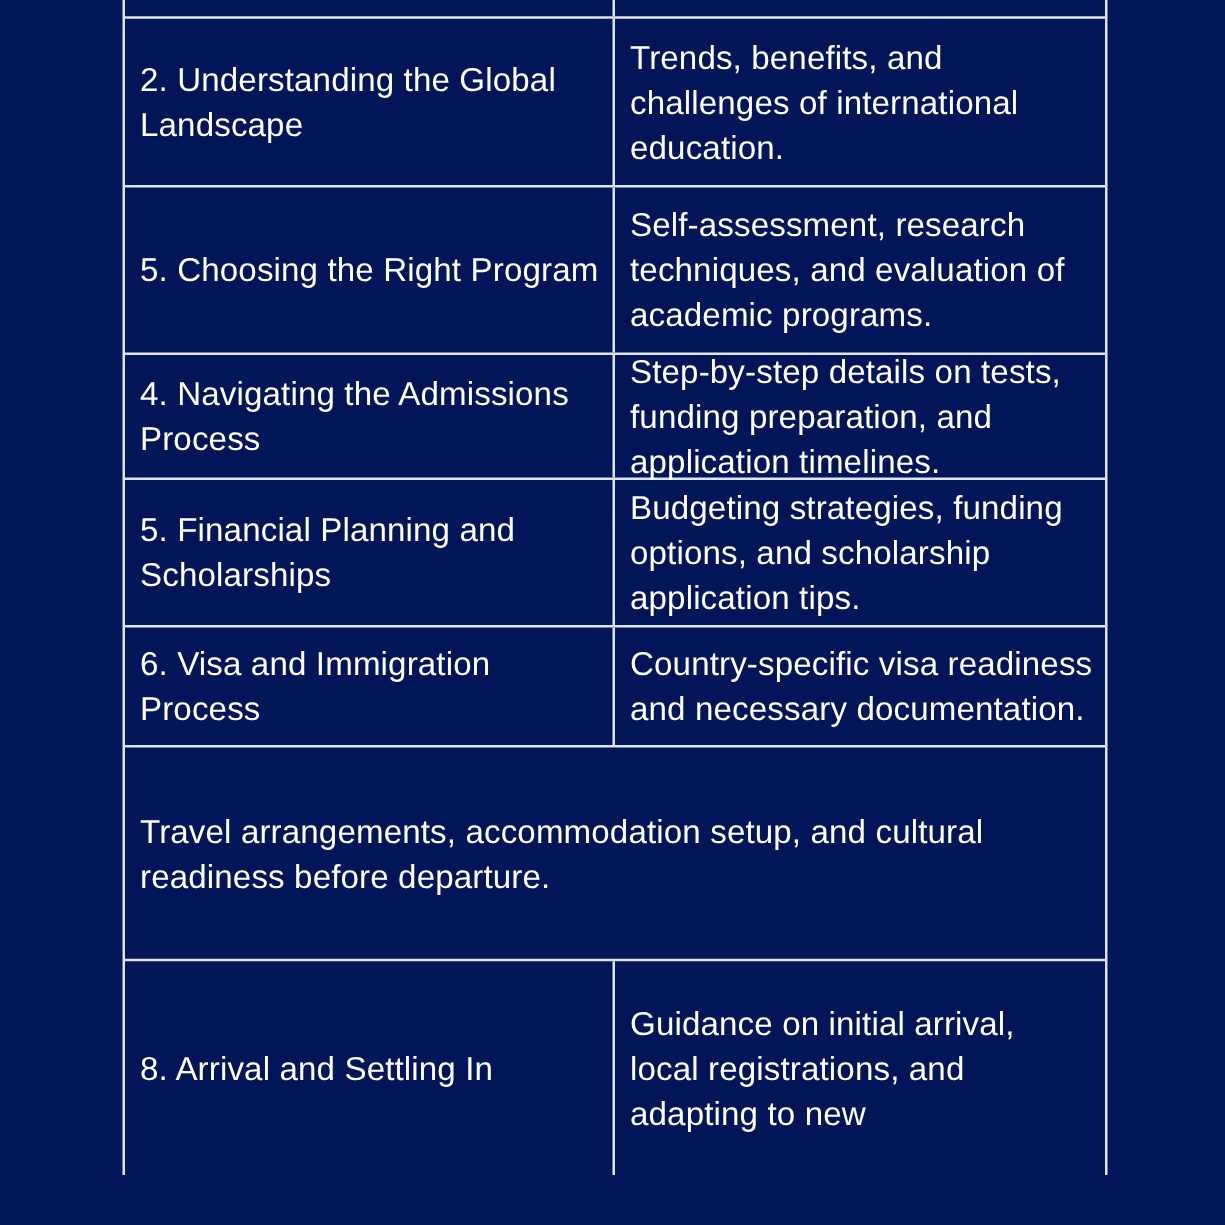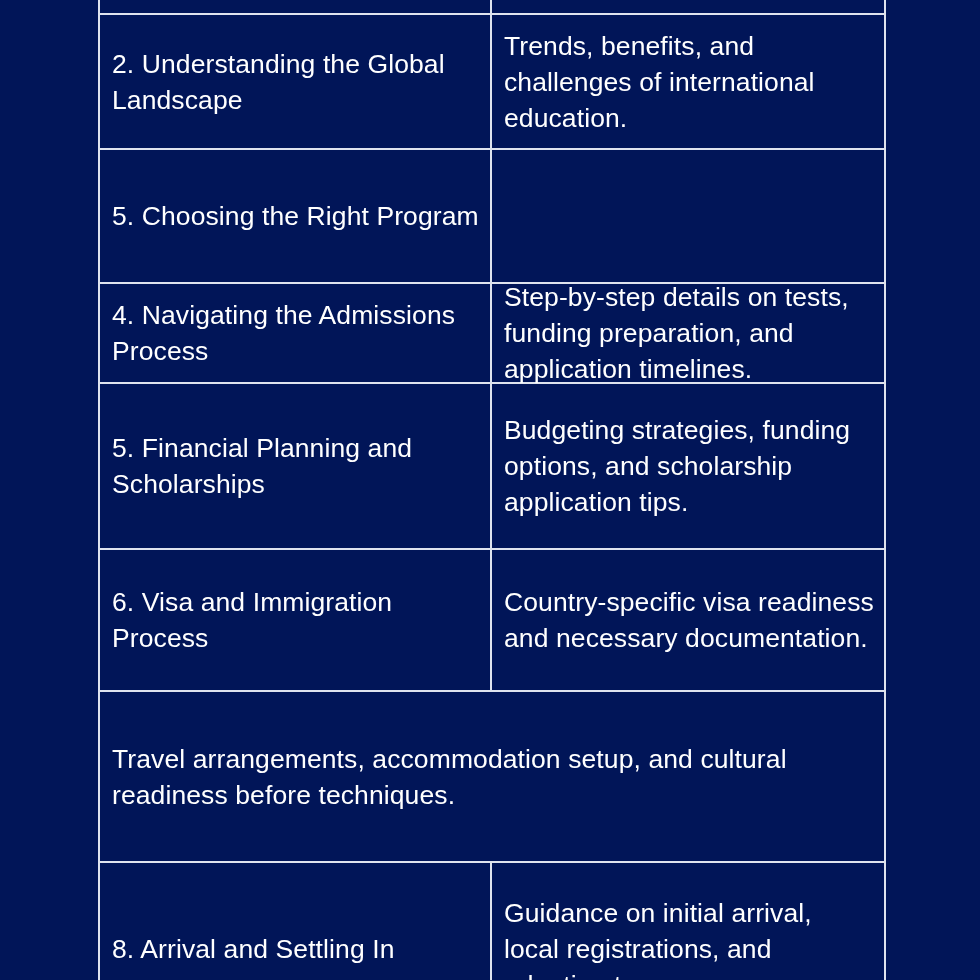--- a/index.html
+++ b/index.html
@@ -42,33 +42,34 @@
   <div class="row" style="height:135px">
     <div class="cell title"></div>
     <div class="cell desc"></div>
   </div>
   <div class="row" style="height:135px">
     <div class="cell title">2. Understanding the Global Landscape</div>
     <div class="cell desc">Trends, benefits, and challenges of international education.</div>
   </div>
   <div class="row" style="height:134px">
     <div class="cell title">5. Choosing the Right Program</div>
+    <div class="cell desc">Self-assessment, research techniques, and evaluation of academic programs.</div>
   </div>
   <div class="row" style="height:100px">
     <div class="cell title">4. Navigating the Admissions Process</div>
     <div class="cell desc">Step-by-step details on tests, funding preparation, and application timelines.</div>
   </div>
-  <div class="row" style="height:166px">
+  <div class="row" style="height:118px">
     <div class="cell title">5. Financial Planning and Scholarships</div>
     <div class="cell desc">Budgeting strategies, funding options, and scholarship application tips.</div>
   </div>
-  <div class="row" style="height:142px">
+  <div class="row" style="height:96px">
     <div class="cell title">6. Visa and Immigration Process</div>
     <div class="cell desc">Country-specific visa readiness and necessary documentation.</div>
   </div>
   <div class="row" style="height:171px">
-    <div class="cell desc">Travel arrangements, accommodation setup, and cultural readiness before techniques.</div>
+    <div class="cell desc">Travel arrangements, accommodation setup, and cultural readiness before departure.</div>
   </div>
   <div class="row" style="height:171px; border-bottom:none">
     <div class="cell title">8. Arrival and Settling In</div>
     <div class="cell desc">Guidance on initial arrival, local registrations, and adapting to new</div>
   </div>
 </div>
 
 </body></html>

